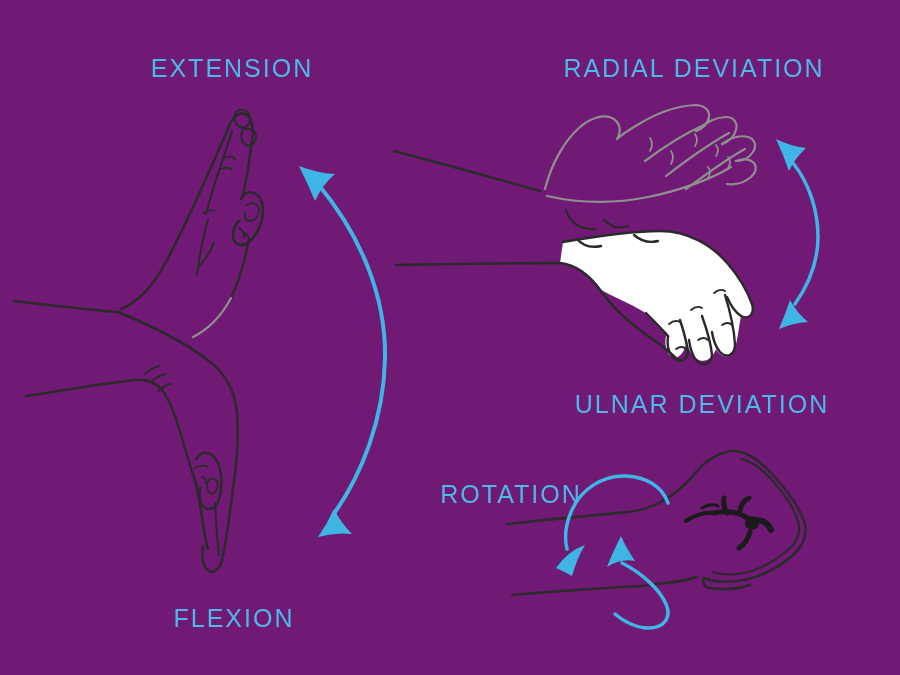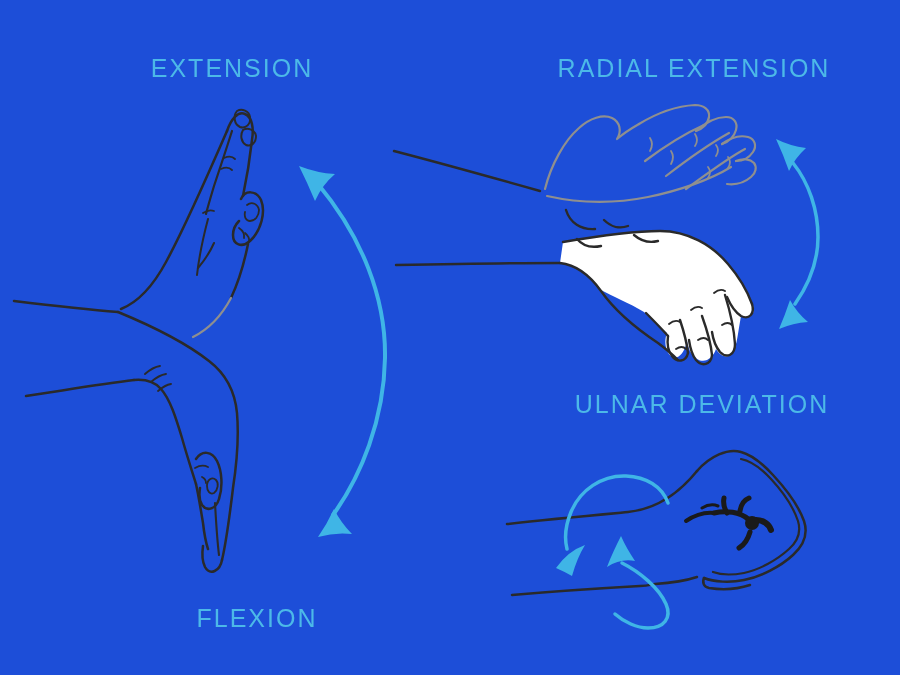--- a/index.html
+++ b/index.html
@@ -1,19 +1,19 @@
 <!DOCTYPE html>
 <html><head>
 <meta charset="utf-8">
 <style>
   html,body{margin:0;padding:0;background:#ffffff;}
   .stage{
     position:relative;
     width:900px;height:675px;
-    background:#1d4ed8;
+    background:#701a75;
     overflow:hidden;
     font-family:"Liberation Sans", sans-serif;
   }
   .stage svg{position:absolute;left:0;top:0;}
   .label{
     position:absolute;
     transform:translate(-50%,-50%);
     color:#4cb9e8;
     font-size:25px;
     font-weight:400;
@@ -161,16 +161,17 @@
 
     <g>
       <path d="M668,503 C662,486 646,477 626,476 C602,475 580,490 571,512 C566,524 564,537 567,549" fill="none" stroke="#3fb5e6" stroke-width="3.5" stroke-linecap="round"></path>
       <path d="M622,563 C640,572 659,588 666,604 C672,618 664,628 648,628 C637,628 624,622 615,614" fill="none" stroke="#3fb5e6" stroke-width="3.5" stroke-linecap="round"></path>
       <path d="M556,568 Q568,551 585,545 Q577,558 572,576 Q563,571 556,568 Z" fill="#3fb5e6"></path>
       <path d="M621,536 C616,546 611,556 607,567 C616,561 626,559 635,561 C629,552 625,545 621,536 Z" fill="#3fb5e6"></path>
     </g>
   </svg>
 
   <div class="label" style="left:232px;top:68px;">EXTENSION</div>
-  <div class="label" style="left:234px;top:618px;margin-left:23px;">FLEXION</div>
-  <div class="label" style="left:694px;top:68px;">RADIAL EXTENSION</div>
+  <div class="label" style="left:234px;top:618px;">FLEXION</div>
+  <div class="label" style="left:694px;top:68px;">RADIAL DEVIATION</div>
   <div class="label" style="left:695px;top:404px;margin-left:7px;">ULNAR DEVIATION</div>
+  <div class="label" style="left:511px;top:494px;">ROTATION</div>
 </div>
 
 </body></html>

